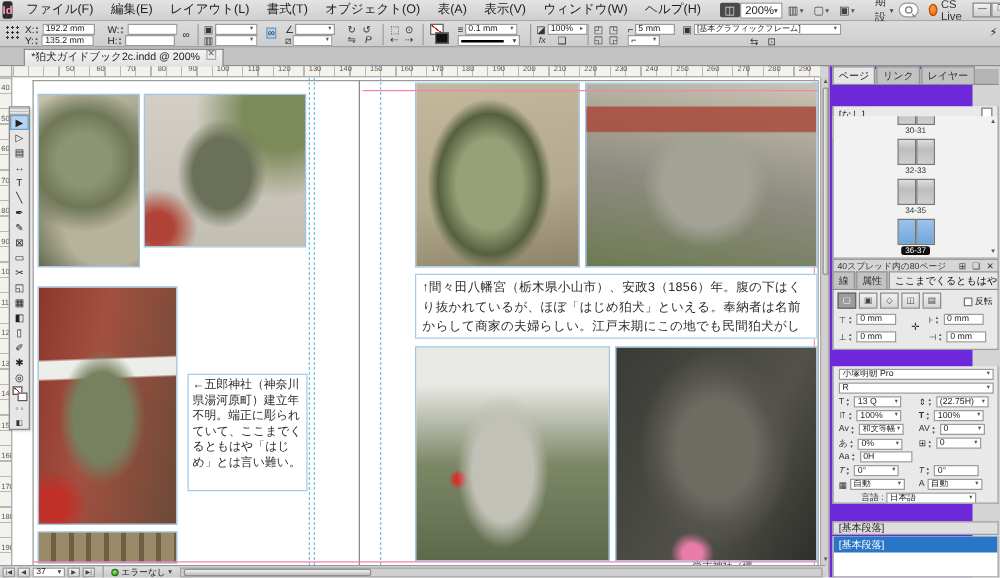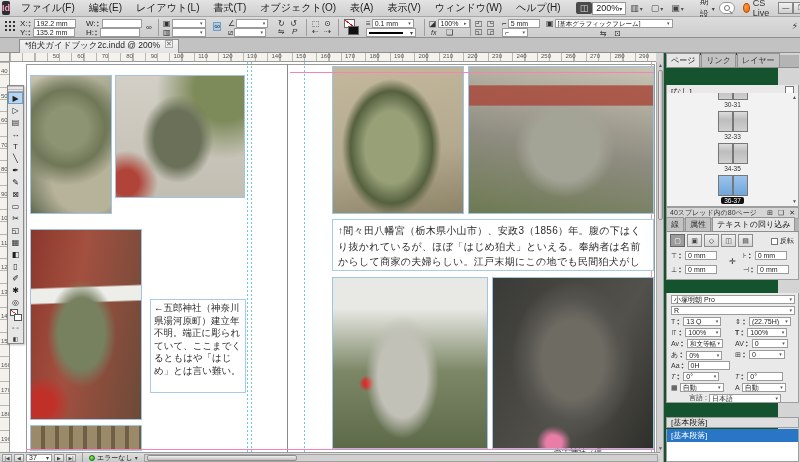--- a/index.html
+++ b/index.html
@@ -80,21 +80,21 @@
 
 .toolbar{position:absolute;left:7px;top:85px;width:17px;background:#e6e6e6;border:1px solid #8a8a8a;z-index:20;box-shadow:1px 1px 2px rgba(0,0,0,.25)}
 .tgrip{height:6px;background:repeating-linear-gradient(to bottom,#bdbdbd 0 1px,#e6e6e6 1px 3px);border-bottom:1px solid #aaa}
 .tool{height:12px;display:flex;align-items:center;justify-content:center;font-size:8px;color:#222}
 .tool.sel{background:#b8d4ee;border:1px solid #6d9fc9}
 .tb-sw{position:relative;height:15px}
 .tb-sw .f{position:absolute;left:2px;top:1px;width:8px;height:7px;border:1px solid #555;background:linear-gradient(to top right,#fff 45%,#d01818 46%,#d01818 54%,#fff 55%)}
 .tb-sw .s{position:absolute;left:6px;top:6px;width:8px;height:7px;border:1px solid #555;background:#fff}
 .tmini{height:10px;display:flex;align-items:center;justify-content:center;gap:2px;font-size:6px;color:#333}
 
-.dock{position:absolute;left:663px;top:53px;width:115px;height:409px;background:#14532d;border-left:1px solid #9a9a9a}
+.dock{position:absolute;left:663px;top:53px;width:115px;height:409px;background:#6d28d9;border-left:1px solid #9a9a9a}
 .ptabs{position:absolute;left:2px;width:133px;height:13px;display:flex;align-items:flex-end;gap:1px;background:#b4b4b4;border-bottom:1px solid #8e8e8e}
 .ptab{font-size:8px;padding:1px 4px;background:#c2c2c2;border:1px solid #949494;border-bottom:none;color:#333;white-space:nowrap;overflow:hidden}
 .ptab.act{background:#e6e6e6;color:#111}
 .parea{position:absolute;left:2px;width:133px;background:#e9e9e9;border:1px solid #9e9e9e;border-top:none}
 .mrow{display:flex;align-items:center;justify-content:space-between;padding:1px 4px;font-size:8px;color:#222}
 .mpage{width:9px;height:11px;background:#fff;border:1px solid #777}
 .mpair{display:flex}
 .spread{position:absolute;left:0;width:100%;display:flex;flex-direction:column;align-items:center}
 .sthumb{display:flex}
 .spg{width:15px;height:21px;border:1px solid #777;background:linear-gradient(#ddd,#bdbdbd 40%,#cfcfcf);overflow:hidden}
@@ -475,21 +475,21 @@
   <div class="pfooter" style="top:154px">
     <span>40スプレッド内の80ページ</span>
     <span class="ic">⊞</span>
     <span class="ic2">❏</span>
     <span class="ic2">✕</span>
   </div>
 
   <div class="ptabs" style="top:166px" id="wrap-tabs">
       <div class="ptab">線</div>
       <div class="ptab">属性</div>
-      <div class="ptab act">テキストの回り込み</div>
+      <div class="ptab act">ここまでくるともはや</div>
     </div>
   <div class="parea" style="top:179px;height:48px">
     <div class="wbtnrow" id="wrap-buttons">
         <div class="wrapbtn sel">▢</div>
         <div class="wrapbtn">▣</div>
         <div class="wrapbtn">◇</div>
         <div class="wrapbtn">◫</div>
         <div class="wrapbtn">▤</div>
       </div>
     <span style="position:absolute;right:4px;top:4px;font-size:7px;display:flex;gap:2px;align-items:center">

